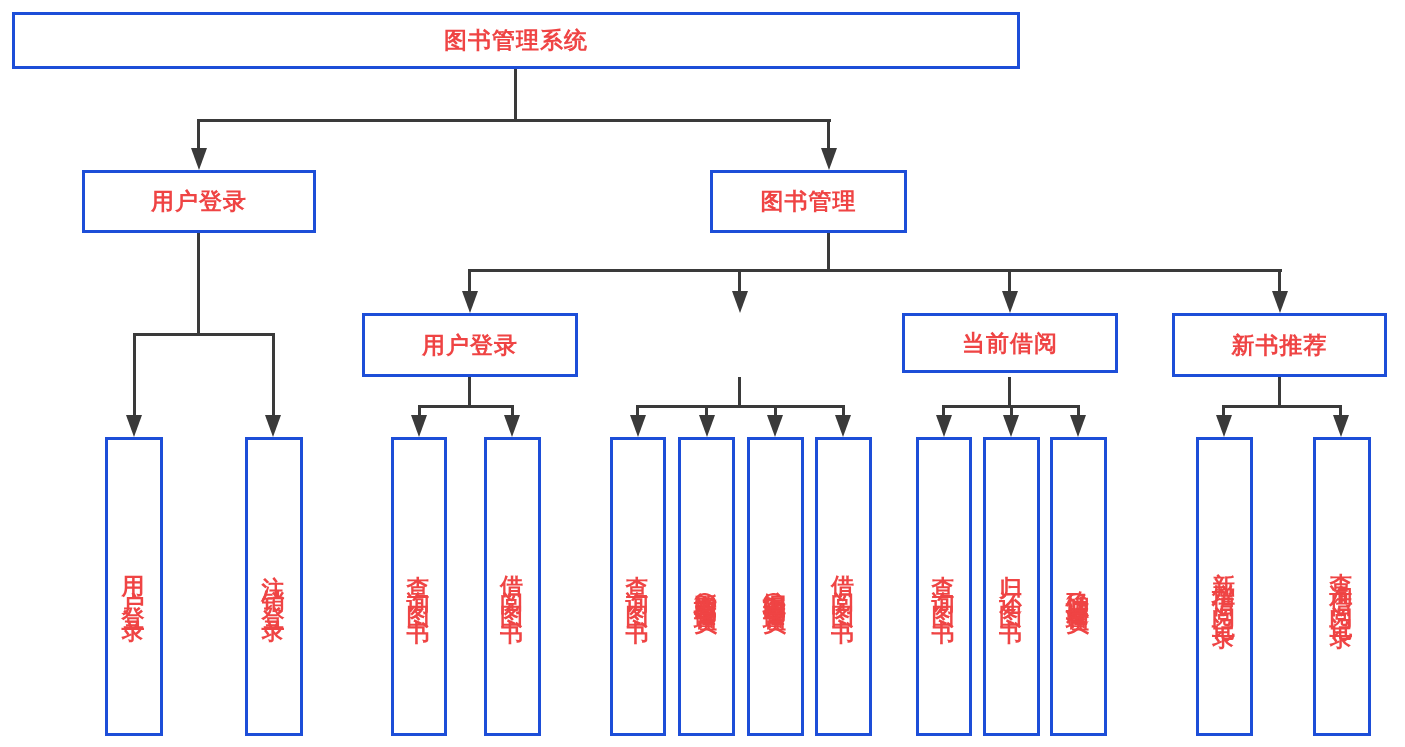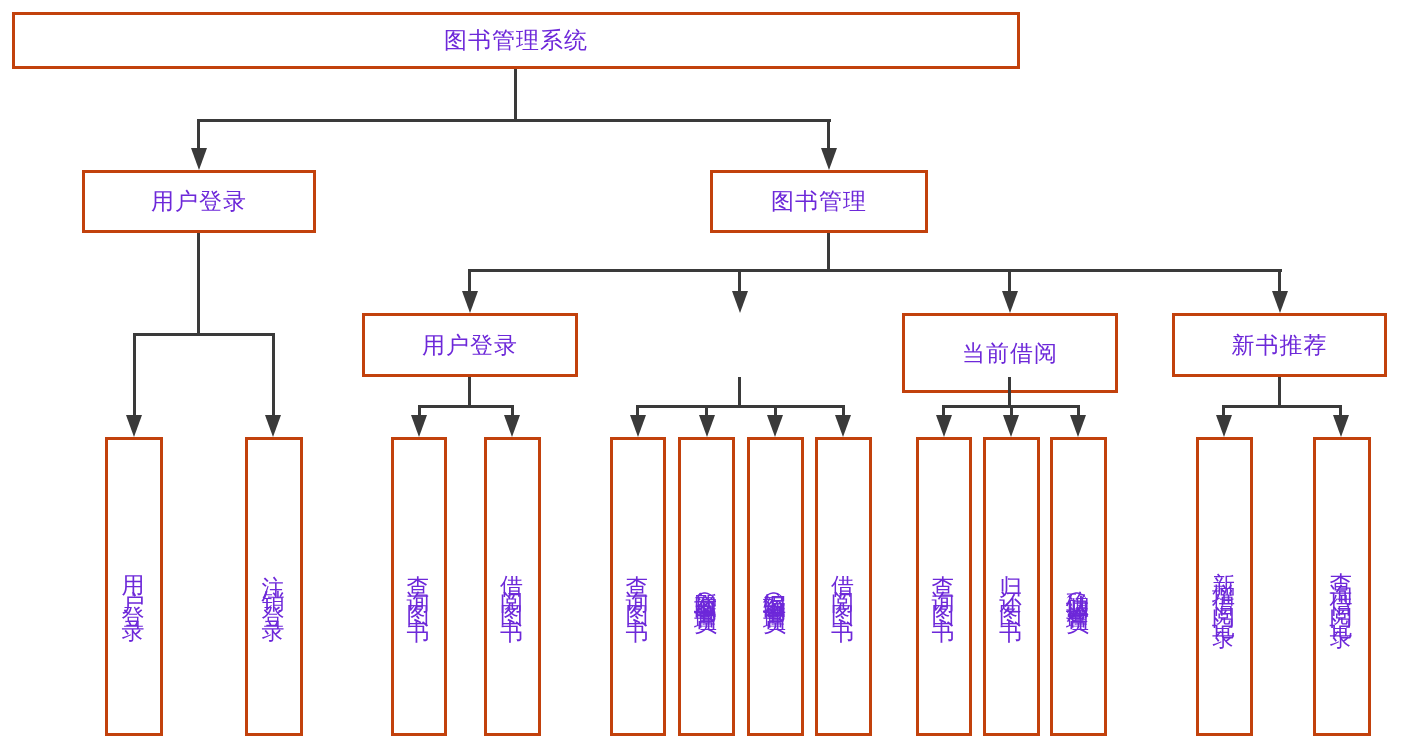--- a/index.html
+++ b/index.html
@@ -6,27 +6,28 @@
   #canvas{
     position:relative;
     width:1405px;height:747px;
     background:#ffffff;
     font-family:"Liberation Sans","DejaVu Sans",sans-serif;
     overflow:hidden;
   }
   .node{
     position:absolute;
     box-sizing:border-box;
-    border:3px solid #c2410c;
+    border:3px solid #1d4ed8;
     background:#ffffff;
     display:flex;align-items:center;justify-content:center;
-    color:#6d28d9;
+    color:#ef4444;
     font-size:23px;
     letter-spacing:1px;
     white-space:nowrap;
+    font-weight:bold;
   }
   .root{font-size:23px;}
   .leaf{
     writing-mode:vertical-rl;
     text-orientation:mixed;
     font-size:23px;
   }
   .ls-short{letter-spacing:15px;}
   .ls-med{letter-spacing:11px;}
   .ls-long{letter-spacing:3px;}
@@ -57,42 +58,42 @@
   <div class="node root" style="left:12px;top:12px;width:1008px;height:57px">图书管理系统</div>
 
   <div class="vline" style="left:514px;top:69px;height:52px"></div>
   <div class="hline" style="left:197px;top:119px;width:634px"></div>
   <div class="vline" style="left:197px;top:119px;height:31px"></div>
   <div class="arrow" style="left:191px;top:148px"></div>
   <div class="vline" style="left:827px;top:119px;height:31px"></div>
   <div class="arrow" style="left:821px;top:148px"></div>
 
   <div class="node" style="left:82px;top:170px;width:234px;height:63px">用户登录</div>
-  <div class="node" style="left:710px;top:170px;width:218px;height:63px">图书管理</div>
+  <div class="node" style="left:710px;top:170px;width:197px;height:63px">图书管理</div>
 
   <div class="vline" style="left:197px;top:233px;height:103px"></div>
   <div class="hline" style="left:133px;top:333px;width:142px"></div>
   <div class="vline" style="left:133px;top:333px;height:84px"></div>
   <div class="arrow" style="left:126px;top:415px"></div>
   <div class="vline" style="left:272px;top:333px;height:84px"></div>
   <div class="arrow" style="left:265px;top:415px"></div>
 
   <div class="vline" style="left:827px;top:233px;height:39px"></div>
   <div class="hline" style="left:468px;top:269px;width:814px"></div>
   <div class="vline" style="left:468px;top:269px;height:24px"></div>
   <div class="arrow" style="left:462px;top:291px"></div>
   <div class="vline" style="left:738px;top:269px;height:24px"></div>
   <div class="arrow" style="left:732px;top:291px"></div>
   <div class="vline" style="left:1008px;top:269px;height:24px"></div>
   <div class="arrow" style="left:1002px;top:291px"></div>
   <div class="vline" style="left:1278px;top:269px;height:24px"></div>
   <div class="arrow" style="left:1272px;top:291px"></div>
 
   <div class="node" style="left:362px;top:313px;width:216px;height:64px">用户登录</div>
-  <div class="node" style="left:902px;top:313px;width:216px;height:80px">当前借阅</div>
+  <div class="node" style="left:902px;top:313px;width:216px;height:60px">当前借阅</div>
   <div class="node" style="left:1172px;top:313px;width:215px;height:64px">新书推荐</div>
 
   <div class="vline" style="left:468px;top:377px;height:31px"></div>
   <div class="vline" style="left:738px;top:377px;height:31px"></div>
   <div class="vline" style="left:1008px;top:377px;height:31px"></div>
   <div class="vline" style="left:1278px;top:377px;height:31px"></div>
 
   <div class="hline" style="left:418px;top:405px;width:96px"></div>
   <div class="hline" style="left:636px;top:405px;width:209px"></div>
   <div class="hline" style="left:942px;top:405px;width:138px"></div>

